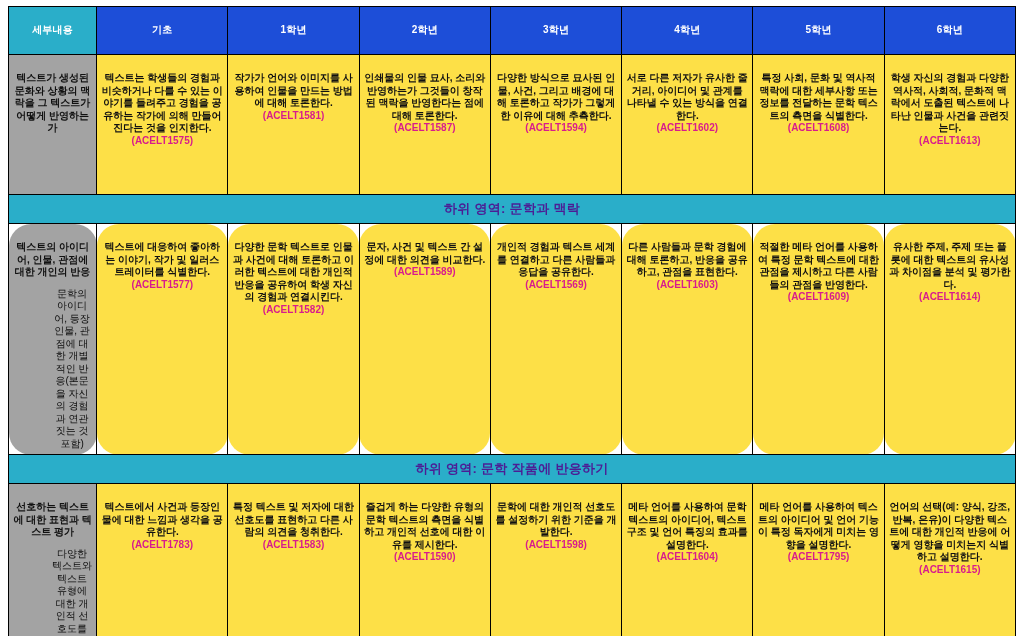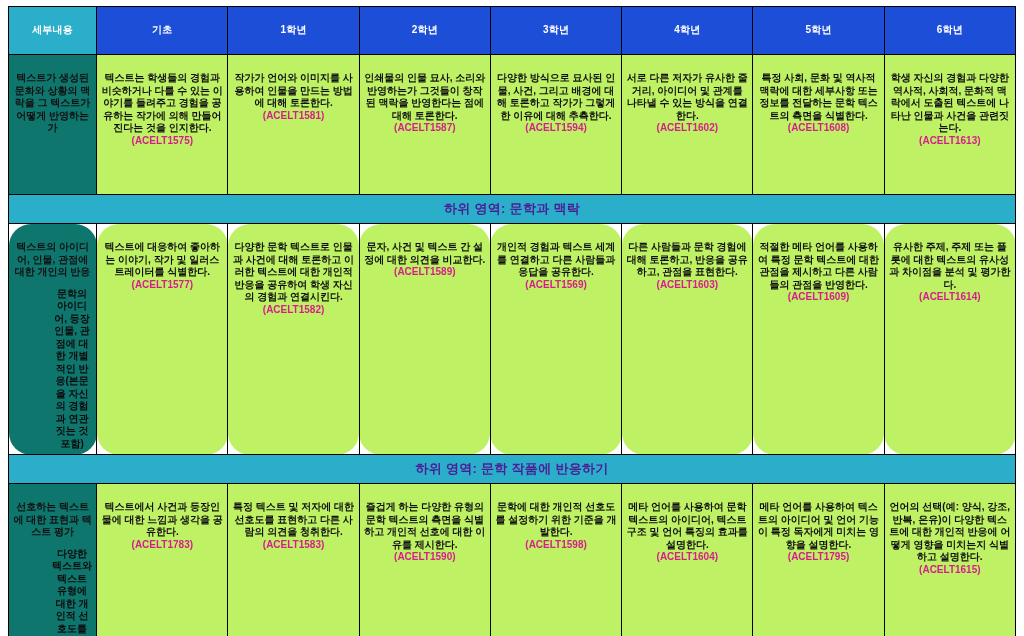--- a/index.html
+++ b/index.html
@@ -47,38 +47,38 @@
     background: #2aaec9;
     color: #4c1d95;
     text-align: center;
     vertical-align: middle;
     font-size: 13px;
     height: 24px;
     padding: 2px;
     letter-spacing: 0.3px;
   }
   td.rowhead {
-    background: #0f766e;
+    background: #a3a3a3;
     color: #111111;
     font-size: 10.5px;
     line-height: 12.5px;
   }
   td.rowhead .title {
     color: #111111;
     display: block;
     margin-bottom: 9px;
   }
   td.rowhead .sub {
     color: #0b0b0b;
     display: block;
-    font-weight: bold;
+    font-weight: normal;
     margin-left: 39px;
   }
   td.content {
-    background: #bef264;
+    background: #fde047;
     color: #111111;
   }
   td.content .code {
     display: block;
     color: #d81c8c;
     margin-top: 0px;
   }
   .cell-text {
     display: block;
   }

